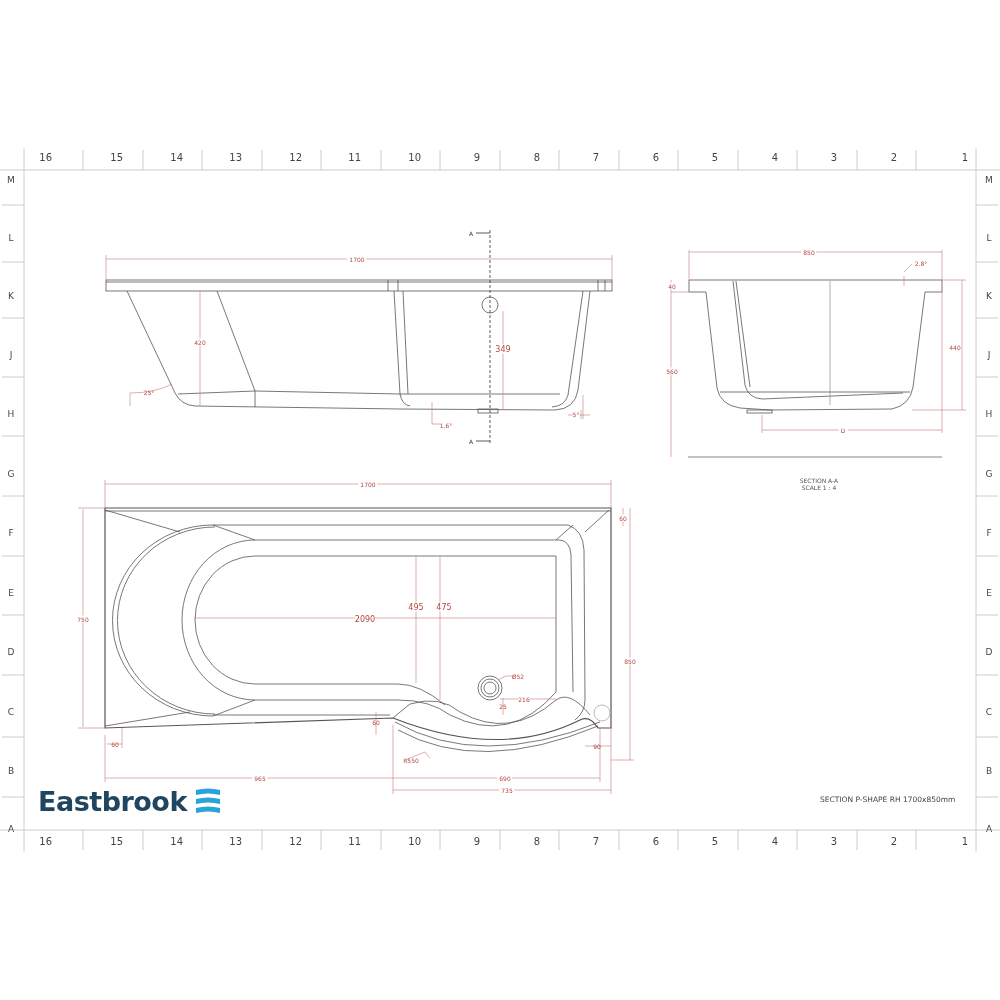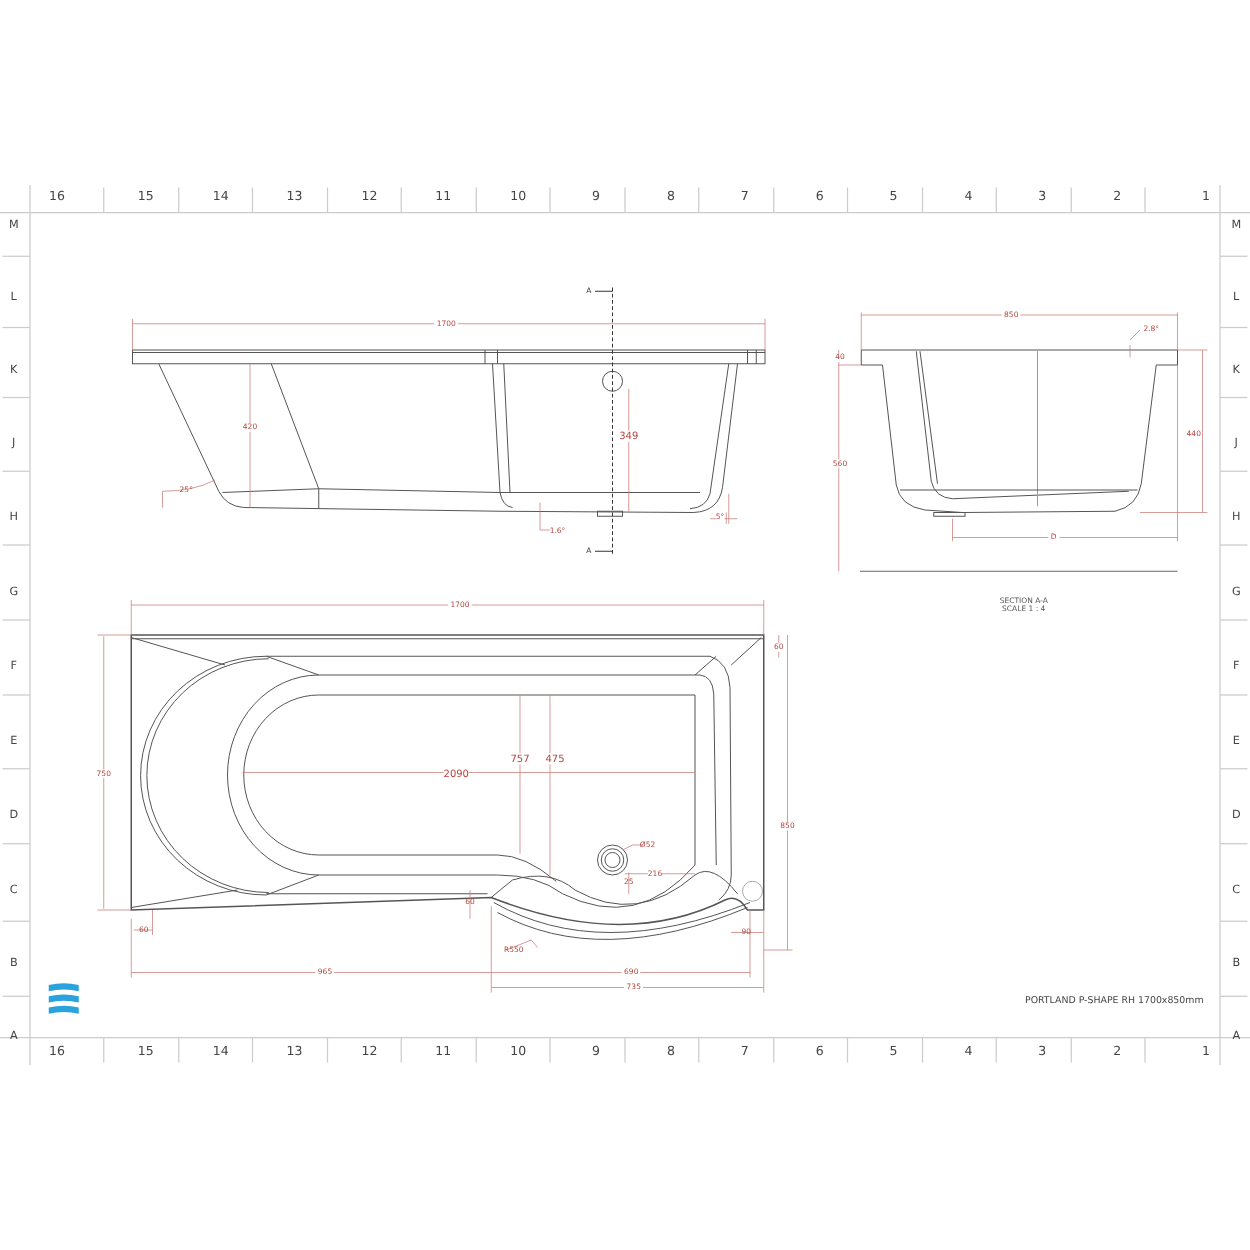--- a/index.html
+++ b/index.html
@@ -304,36 +304,37 @@
     <div>SECTION A-A</div>
     <div>SCALE 1 : 4</div>
   </div>
 
   <span class="dim" style="left:368px;top:484px;background:#fff;padding:0 2px">1700</span>
   <span class="dim" style="left:83px;top:619px;background:#fff">750</span>
   <span class="dim" style="left:630px;top:661px;background:#fff">850</span>
   <span class="dim" style="left:115px;top:744px">60</span>
   <span class="dim" style="left:623px;top:518px;background:#fff">60</span>
   <span class="dim big" style="left:365px;top:619px;background:#fff">2090</span>
-  <span class="dim big" style="left:416px;top:607px;background:#fff">757</span>
+  <span class="dim big" style="left:416px;top:607px;background:#fff">495</span>
   <span class="dim big" style="left:444px;top:607px;background:#fff">475</span>
   <span class="dim" style="left:518px;top:676px">Ø52</span>
   <span class="dim" style="left:524px;top:699px;background:#fff">216</span>
   <span class="dim" style="left:503px;top:706px">25</span>
   <span class="dim" style="left:376px;top:722px">60</span>
   <span class="dim" style="left:411px;top:760px">R550</span>
   <span class="dim" style="left:597px;top:746px">90</span>
   <span class="dim" style="left:260px;top:778px;background:#fff;padding:0 2px">965</span>
   <span class="dim" style="left:505px;top:778px;background:#fff;padding:0 2px">690</span>
   <span class="dim" style="left:507px;top:790px;background:#fff;padding:0 2px">735</span>
 
   <div class="logo">
+    <span class="logo-text">Eastbrook</span>
     <svg width="26" height="28" viewBox="0 0 26 28">
       <g fill="#2aa3dc">
         <path d="M1,2 Q13,-1 25,2 L25,7 Q13,4 1,7 Z"></path>
         <path d="M1,11 Q13,8 25,11 L25,16 Q13,13 1,16 Z"></path>
         <path d="M1,20 Q13,17 25,20 L25,25 Q13,22 1,25 Z"></path>
       </g>
     </svg>
   </div>
 
-  <div class="title-block">PORTLAND P-SHAPE RH 1700x850mm</div>
+  <div class="title-block">SECTION P-SHAPE RH 1700x850mm</div>
 </div>
 
 </body></html>

